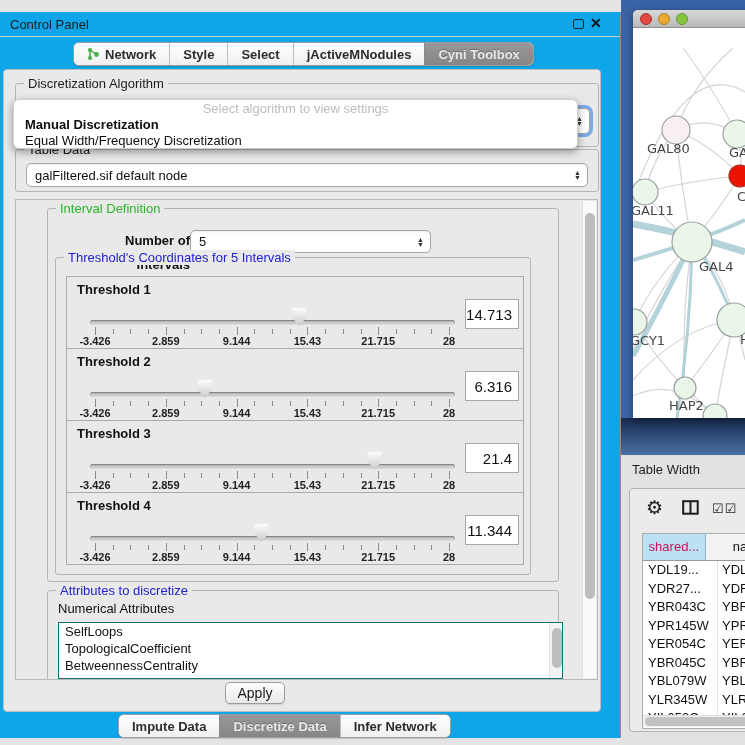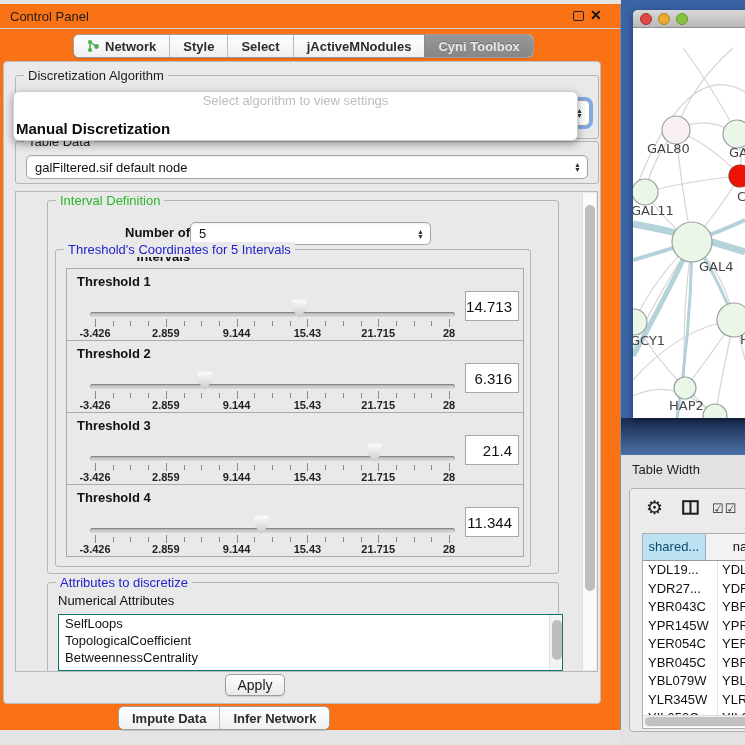--- a/index.html
+++ b/index.html
@@ -1,21 +1,21 @@
 <!DOCTYPE html>
 <html><head>
 <meta charset="utf-8">
 <style>
   * { margin:0; padding:0; box-sizing:border-box; }
   html,body { width:745px; height:745px; overflow:hidden;
     font-family:"Liberation Sans", sans-serif; background:#e4e4e4; }
 
   
-  .control-panel { position:absolute; left:0; top:4px; width:621px; height:726px;
-    background:#f97316; border-right:1px solid #8b8b8b; }
+  .control-panel { position:absolute; left:0; top:12px; width:621px; height:726px;
+    background:#0ea5e9; border-right:1px solid #8b8b8b; }
   .cp-titlebar { position:absolute; left:0; top:0; width:100%; height:25px;
     border-bottom:1px solid #cfcfcf; }
   .cp-title { position:absolute; left:10px; top:5px; font-size:13px; color:#1d1d1d; }
   .float-icon { position:absolute; left:573px; top:7px; width:11px; height:10px;
     border:1.7px solid #222; border-radius:2px; cursor:pointer; }
   .close-icon { position:absolute; left:590px; top:3px; font-size:14px; font-weight:bold;
     color:#111; cursor:pointer; }
 
   .tab-strip { position:absolute; display:inline-flex; border:1px solid #9d9d9d;
     border-radius:6px; overflow:hidden; background:#fff;
@@ -53,22 +53,22 @@
   #algo-combo { left:10px; top:24px; width:564px; height:26px; }
   #tabledata-group { left:11px; top:79px; width:584px; height:43px; }
   #tabledata-combo { left:10px; top:13px; width:562px; height:24px; }
 
   
   .popup { position:absolute; left:13px; top:87px; width:565px; height:50px;
     background:#fff; border:1px solid #cfcfcf; border-radius:6px; z-index:60;
     box-shadow:0 3px 9px rgba(0,0,0,.38); overflow:hidden; }
   .popup-hint { text-align:center; font-size:13px; color:#bdbdbd; line-height:16px;
     margin-top:1px; }
-  .popup-item { font-size:15px; color:#0d0d0d; line-height:16px; padding-left:2px;
-    cursor:pointer;margin-top:12px; }
+  .popup-item { font-size:13px; color:#0d0d0d; line-height:16px; padding-left:11px;
+    cursor:pointer; }
   .popup-item.first { font-weight:bold; }
 
   
   #scroll-area { position:absolute; left:11px; top:129px; width:583px; height:481px;
     border:1px solid #b9b9b9; overflow:hidden; background:#e9e9e9; }
   .vscroll { position:absolute; right:1px; top:1px; bottom:1px; width:14px;
     background:#fafafa; border-left:1px solid #e0e0e0; }
   .vscroll .thumb { position:absolute; left:2px; width:10px; border-radius:5px;
     background:#bdbdbd; cursor:pointer; }
 
@@ -141,21 +141,21 @@
   .tp-toolbar { position:absolute; left:0; top:0; width:100%; height:44px; }
   .gear-btn { position:absolute; left:16px; top:8px; font-size:19px; color:#1c1c1c;
     cursor:pointer; line-height:22px; }
   .split-btn { position:absolute; left:52px; top:11px; cursor:pointer; }
   .check-btns { position:absolute; left:82px; top:12px; font-size:13px; color:#1c1c1c;
     letter-spacing:1px; cursor:pointer; }
   .tp-table { position:absolute; left:12px; top:44px; width:118px; height:196px;
     background:#fff; border:1px solid #adadad; border-right:none; overflow:hidden; }
   .tp-header { display:flex; height:27px; border-bottom:1px solid #9a9a9a; }
   .tp-header .hc1 { width:76px; background:#bce1f2; border-right:1px solid #8fb6c8;
-    font-size:13px; color:#0c4a6e; text-align:center; line-height:26px; cursor:pointer; }
+    font-size:13px; color:#be185d; text-align:center; line-height:26px; cursor:pointer; }
   .tp-header .hc2 { width:60px; background:#f2f2f2; font-size:13px; color:#111;
     line-height:26px; padding-left:27px; overflow:hidden; white-space:nowrap;
     cursor:pointer; }
   .tp-rows { height:155px; overflow:hidden; }
   .tp-row { display:flex; height:18.5px; cursor:pointer; }
   .tp-row .c1 { width:76px; font-size:13px; color:#111; padding-left:5px;
     line-height:18.5px; white-space:nowrap; overflow:hidden; }
   .tp-row .c2 { width:44px; font-size:13px; color:#111; padding-left:4px;
     line-height:18.5px; white-space:nowrap; overflow:hidden;
     border-left:1px solid #e4e4e4; }
@@ -412,20 +412,23 @@
     <div class="popup-hint">Select algorithm to view settings</div>
     <div id="popup-items">
         <div class="popup-item first">Manual Discretization</div>
         <div class="popup-item">Equal Width/Frequency Discretization</div>
       </div>
   </div>
 
   <div class="tab-strip" id="bottom-tabs">
       <div class="tab">
         <span>Impute Data</span>
+      </div>
+      <div class="tab active">
+        <span>Discretize Data</span>
       </div>
       <div class="tab">
         <span>Infer Network</span>
       </div>
     </div>
 </div>
 
 <div class="desktop">
   <div class="desk-strip"></div>
   <div class="net-window">

